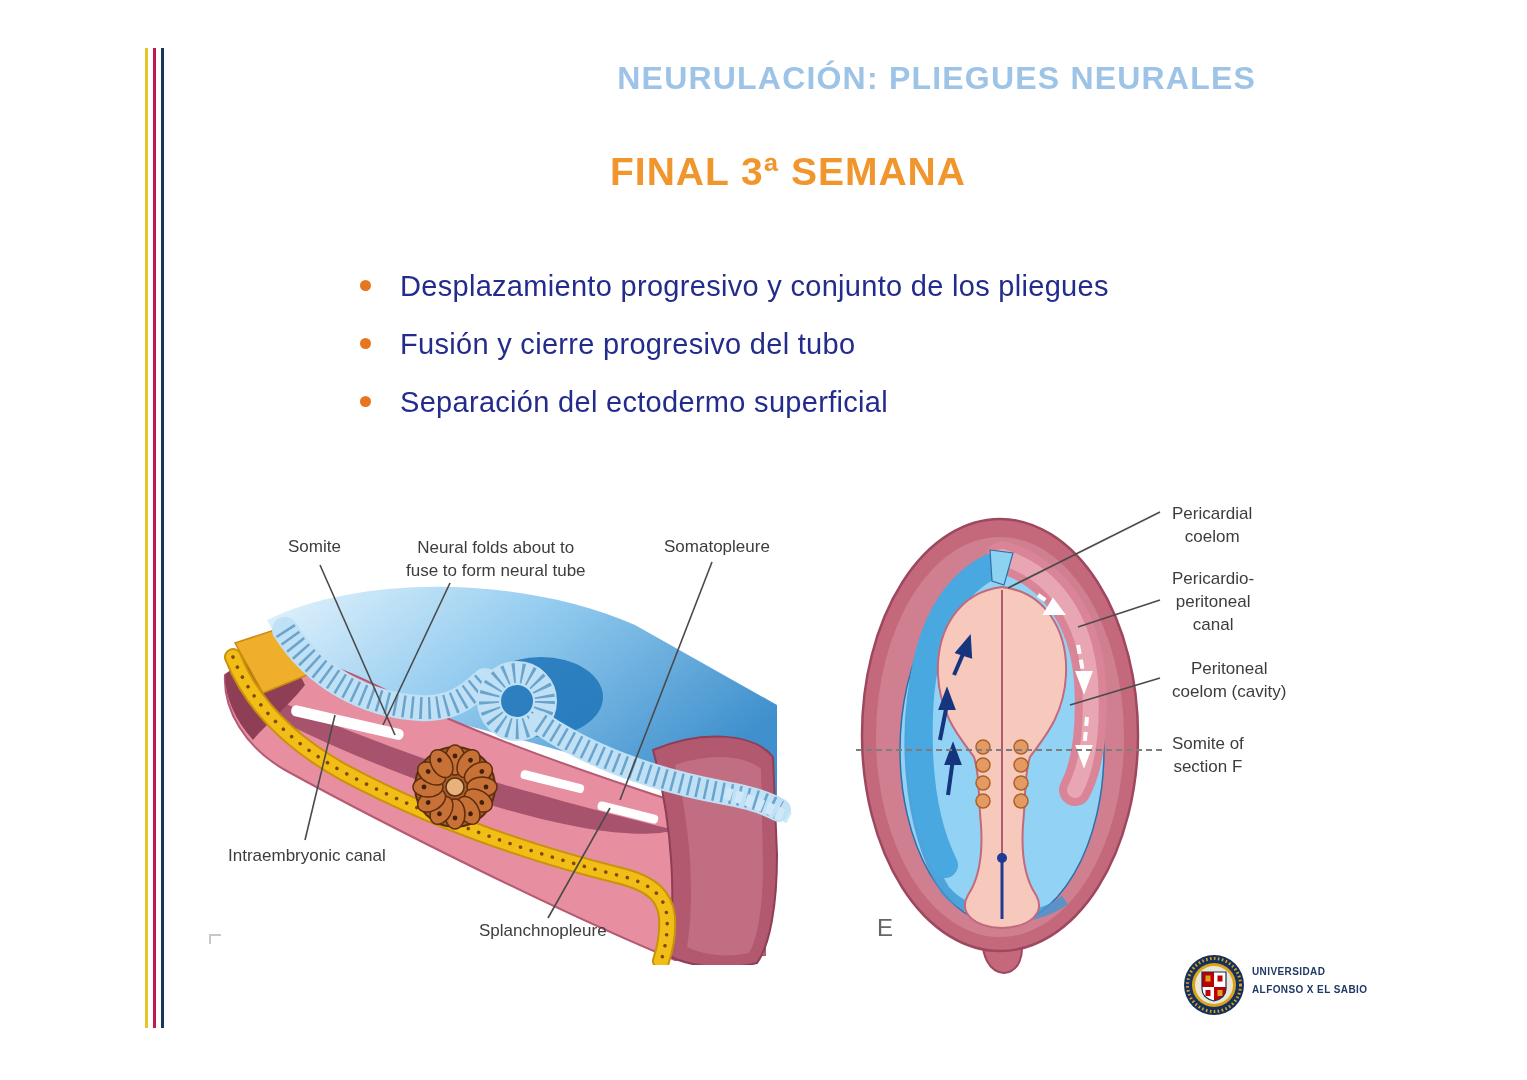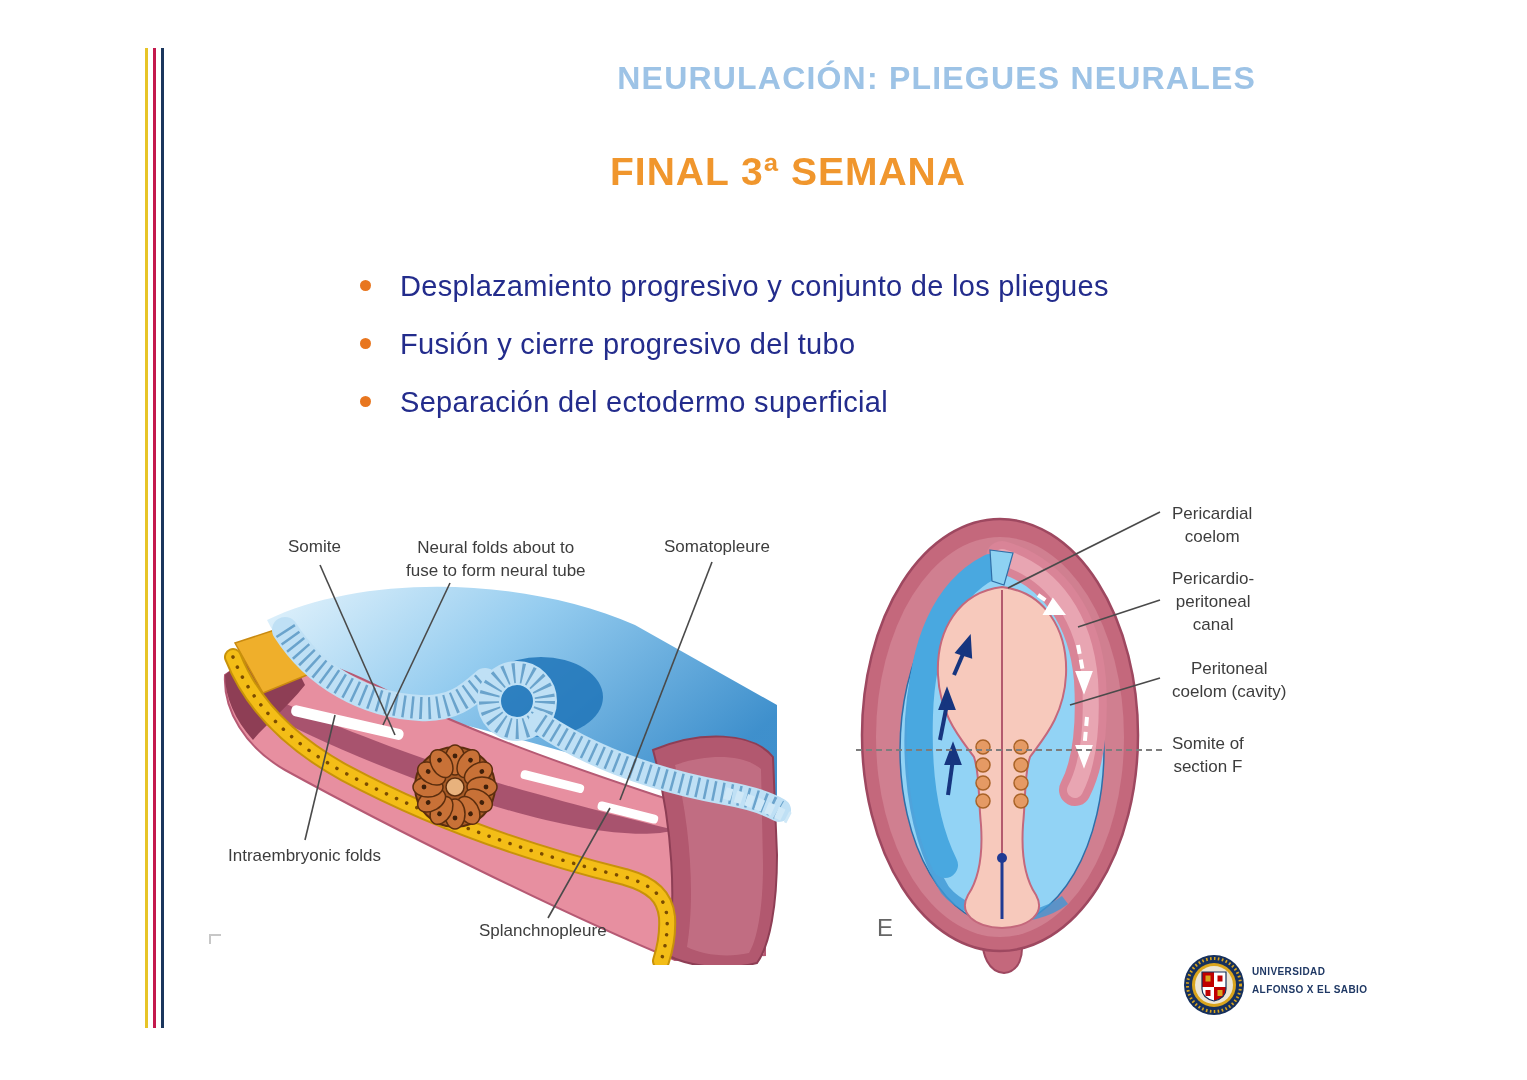--- a/index.html
+++ b/index.html
@@ -152,21 +152,21 @@
     <span>Somite</span>
   </div>
   <div class="lbl" style="left:406px;top:536px">
     <span>Neural folds about to</span>
     <span>fuse to form neural tube</span>
   </div>
   <div class="lbl" style="left:664px;top:535px">
     <span>Somatopleure</span>
   </div>
   <div class="lbl" style="left:228px;top:844px">
-    <span>Intraembryonic folds</span>
+    <span>Intraembryonic canal</span>
   </div>
   <div class="lbl" style="left:479px;top:919px">
     <span>Splanchnopleure</span>
   </div>
   <div class="crop-mark"></div>
 
   <svg class="right-fig" viewBox="0 0 320 480">
 
     <path d="M133,435 C130,462 140,477 154,478 C168,477 176,462 170,438 Z" fill="#C4687C" stroke="#9E4860" stroke-width="2"></path>
 

